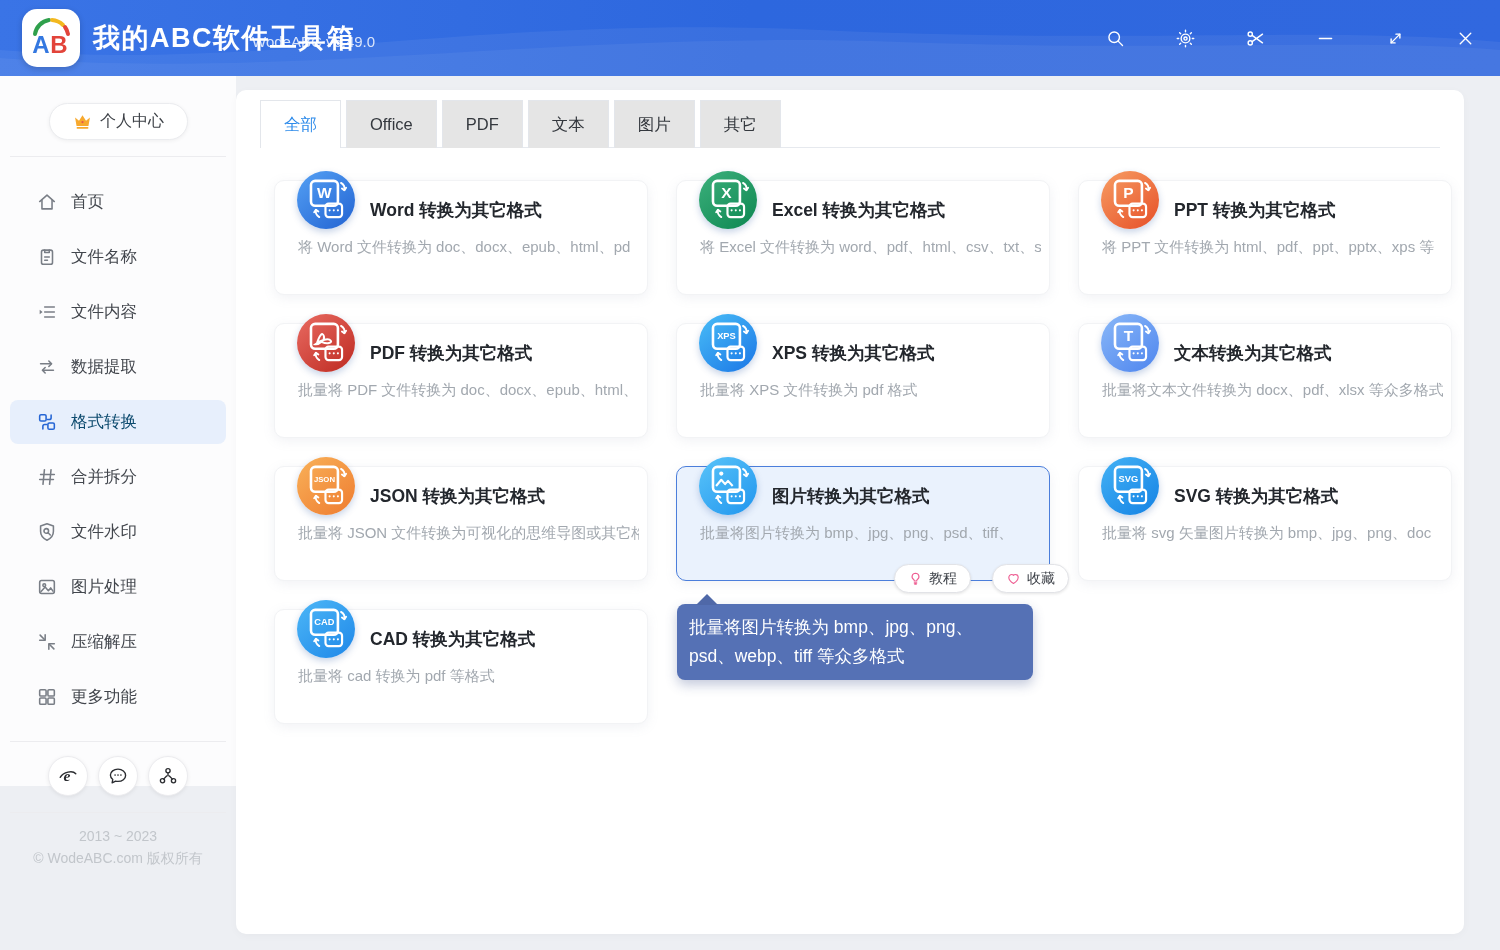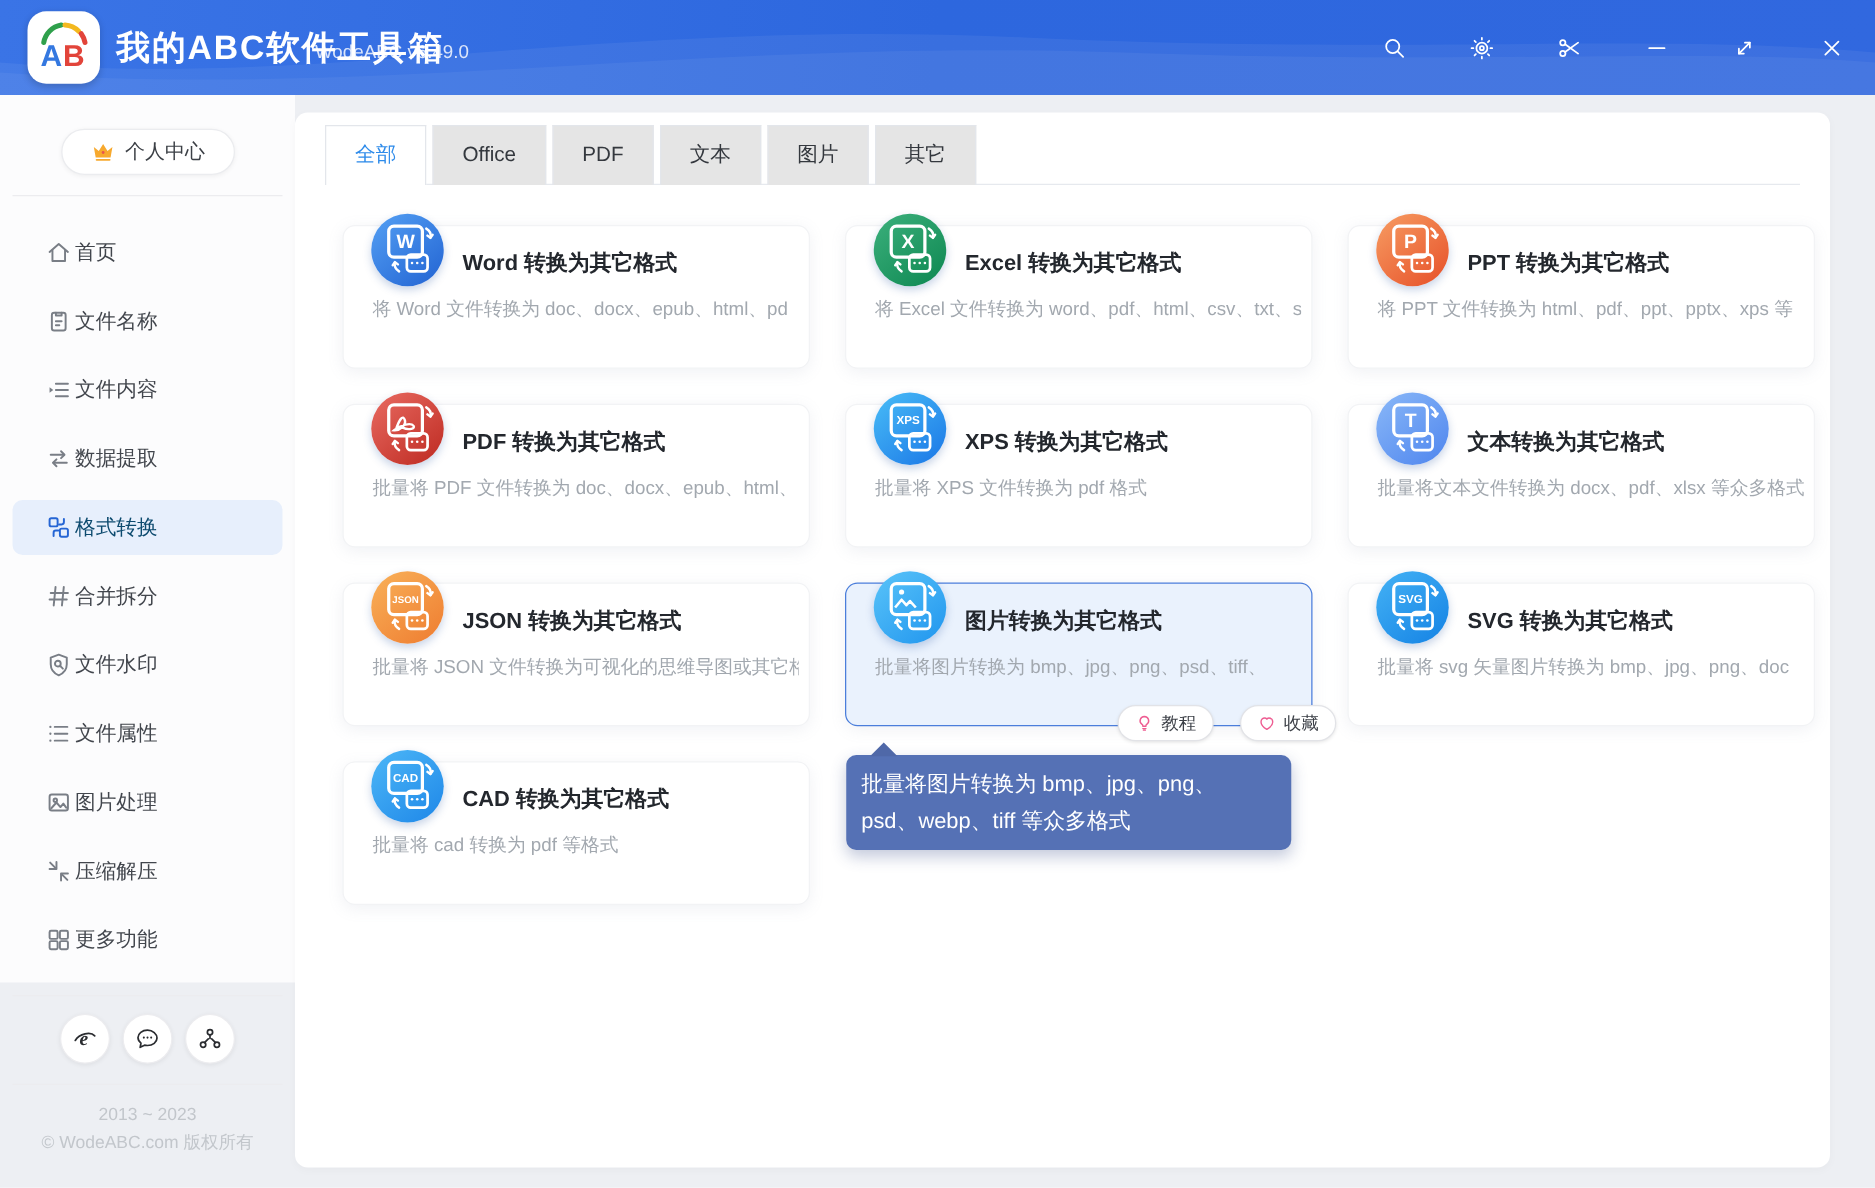--- a/index.html
+++ b/index.html
@@ -28,21 +28,21 @@
     border:1px solid #ebecef; box-shadow:0 1px 4px rgba(0,0,0,0.06); display:flex; align-items:center;
     justify-content:center; gap:7px; cursor:pointer; font-size:16px; color:#3c4046; }
   .pc-btn svg { width:21px; height:21px; }
   .divider { height:1px; background:#ececef; margin:0 10px; }
   .d1 { margin-top:16px; } .d2 { margin-top:22px; } .d3 { margin-top:16px; }
   .menu { margin-top:23px; display:flex; flex-direction:column; gap:11px; }
   .menu-item { margin:0 10px; height:44px; border-radius:8px; display:flex; align-items:center;
     padding-left:26px; cursor:pointer; color:#42464d; }
   .menu-item .mi-icon { width:22px; height:22px; color:#797e86; display:flex; }
   .menu-item .mi-icon svg { width:22px; height:22px; }
-  .menu-item .mi-label { margin-left:2px; font-size:16.5px; }
+  .menu-item .mi-label { margin-left:13px; font-size:16.5px; }
   .menu-item.active { background:#e7effc; color:#2565d4; }
   .menu-item.active .mi-icon { color:#2565d4; }
   .menu-item.active .mi-label { font-weight:normal; color:#0c4a6e; }
   .social-row { margin-top:14px; display:flex; justify-content:center; gap:10px; }
   .social-btn { width:40px; height:40px; border-radius:50%; background:#fff; border:1px solid #ececef;
     box-shadow:0 1px 4px rgba(0,0,0,0.07); display:flex; align-items:center; justify-content:center;
     cursor:pointer; color:#2a2c30; }
   .social-btn svg { width:22px; height:22px; }
   .copyright { margin-top:12px; text-align:center; font-size:14px; color:#c2c6cb; line-height:22px; }
 
@@ -229,31 +229,20 @@
               <path d="M12 3l7 2.5v5.8c0 5-3.5 8.2-7 9.7-3.5-1.5-7-4.7-7-9.7V5.5z"></path>
               <circle cx="11.2" cy="10.8" r="2.5"></circle>
               <path d="M13.2 12.8l2.4 2.4"></path>
             </svg>
           </span>
           <span class="mi-label">文件水印</span>
         </div>
         <div class="menu-item">
           <span class="mi-icon">
             <svg viewBox="0 0 24 24" fill="none" stroke="currentColor" stroke-width="1.7" stroke-linecap="round" stroke-linejoin="round">
-              <path d="M8.5 6h11M8.5 12h11M8.5 18h11"></path>
-              <circle cx="4.7" cy="6" r="1" fill="currentColor" stroke="none"></circle>
-              <circle cx="4.7" cy="12" r="1" fill="currentColor" stroke="none"></circle>
-              <circle cx="4.7" cy="18" r="1" fill="currentColor" stroke="none"></circle>
-            </svg>
-          </span>
-          <span class="mi-label">文件属性</span>
-        </div>
-        <div class="menu-item">
-          <span class="mi-icon">
-            <svg viewBox="0 0 24 24" fill="none" stroke="currentColor" stroke-width="1.7" stroke-linecap="round" stroke-linejoin="round">
               <rect x="4" y="5" width="16" height="14" rx="2"></rect>
               <circle cx="9" cy="10" r="1.5"></circle>
               <path d="M5.5 17l4.5-5 3.5 4 2.5-3 2.5 3.5"></path>
             </svg>
           </span>
           <span class="mi-label">图片处理</span>
         </div>
         <div class="menu-item">
           <span class="mi-icon">
             <svg viewBox="0 0 24 24" fill="none" stroke="currentColor" stroke-width="1.7" stroke-linecap="round" stroke-linejoin="round">

